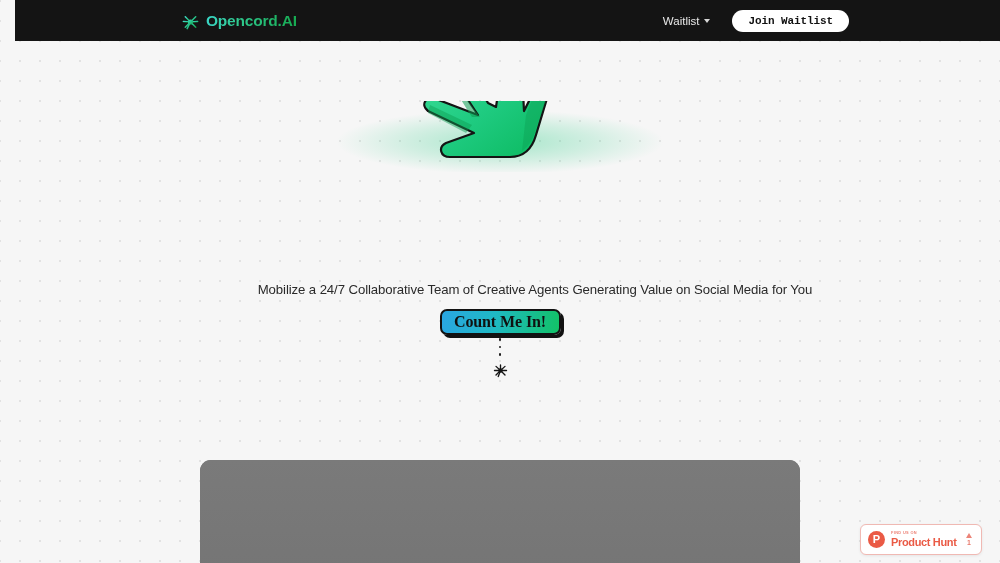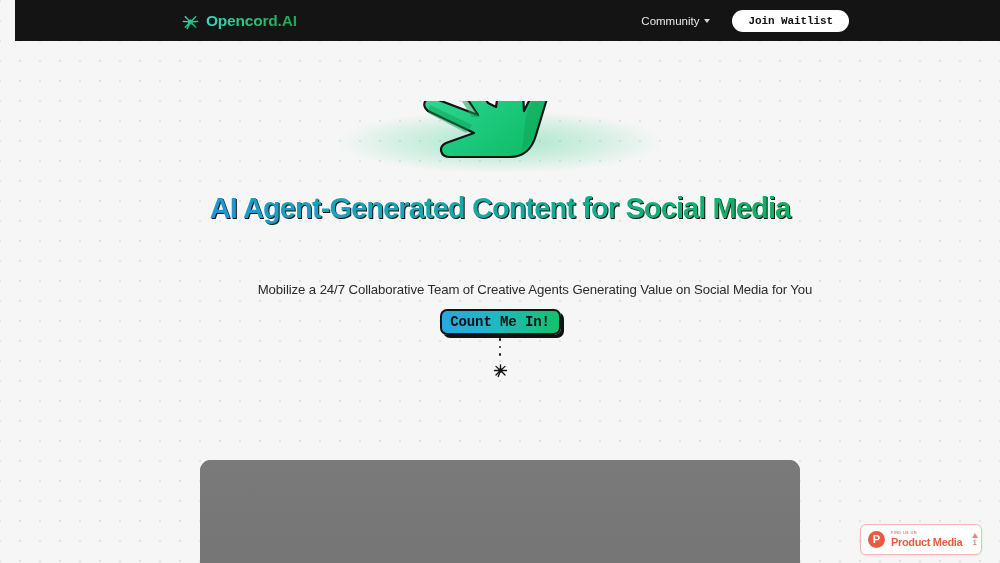--- a/index.html
+++ b/index.html
@@ -107,22 +107,22 @@
 
   .cta-wrap {
     position:absolute; left:0; top:268px; width:1000px;
     display:flex; justify-content:center;
   }
   .cta-btn {
     position:relative;
     width:121px; height:26px; border-radius:7px;
     border:2px solid #121212;
     background:linear-gradient(97deg,#2aa6e2 0%,#1fb9c4 45%,#12c267 100%);
-    color:#101010; font-family:Liberation Mono, monospace;
-    font-size:14px; font-weight:800; letter-spacing:-0.1px;
+    color:#101010; font-family:Liberation Serif, serif;
+    font-size:16px; font-weight:800; letter-spacing:-0.1px;
     cursor:pointer; box-shadow:3px 3px 0 #121212;
     display:flex; align-items:center; justify-content:center;
   }
 
   
   .scroll-ind {
     position:absolute; left:50%; transform:translateX(-50%);
     top:297px; width:22px; height:46px;
     display:flex; flex-direction:column; align-items:center; gap:5px;
     pointer-events:none;
@@ -208,21 +208,21 @@
             <path d="M20 21 L13 35"></path>
           </g>
           <circle cx="20" cy="21" r="5.4" fill="url(#gBrand)"></circle>
         </svg>
       </span>
       <span class="brand-text">Opencord.AI</span>
     </div>
 
     <div class="nav-right">
       <div class="nav-item">
-        <span>Community</span>
+        <span>Waitlist</span>
         <span class="caret"></span>
       </div>
       <button class="waitlist-btn">Join Waitlist</button>
     </div>
   </div>
 
   <div class="hero">
 
     <div class="glow"></div>
 
@@ -243,21 +243,20 @@
                    C110 98 118 90 122 76 L134 36
                    C137 26 128 20 122 28 L110 52
                    L108 12 C107 2 95 -4 92 2 Z" fill="url(#gHand)" stroke="#141414" stroke-width="2.2" stroke-linejoin="round"></path>
           <path d="M40 18 C44 28 58 48 66 58 L58 58 C50 46 40 30 38 22 Z" fill="#0d9d52" opacity=".55"></path>
           <path d="M16 46 L58 66 L52 74 L14 54 Z" fill="#0d9d52" opacity=".45"></path>
           <path d="M122 30 L112 56 L108 92 C116 86 120 78 122 70 L134 36 Z" fill="#0d9d52" opacity=".4"></path>
         </g>
       </svg>
     </div>
 
-    <h1 class="hero-title">AI Agent-Generated Content for Social Media</h1>
 
     <p class="hero-sub">Mobilize a 24/7 Collaborative Team of Creative Agents Generating Value on Social Media for You</p>
 
     <div class="cta-wrap">
       <button class="cta-btn">Count Me In!</button>
     </div>
 
     <div class="scroll-ind">
       <span class="dot"></span>
       <span class="dot"></span>
@@ -283,21 +282,21 @@
       <div class="video-inner">
         
       </div>
     </div>
   </div>
 
   <div class="ph-badge">
     <span class="ph-logo">P</span>
     <span class="ph-txt">
       <span class="ph-small">FIND US ON</span>
-      <span class="ph-name">Product Media</span>
+      <span class="ph-name">Product Hunt</span>
     </span>
     <span class="ph-vote">
       <span class="ph-arrow"></span>
       <span class="ph-count">1</span>
     </span>
   </div>
 
 </div>
 
 </body></html>

